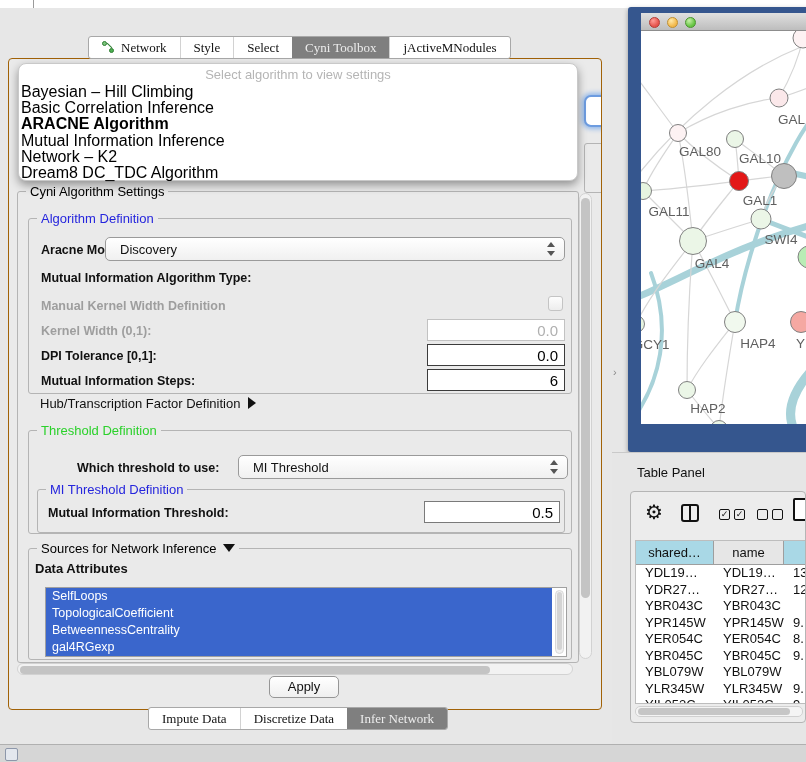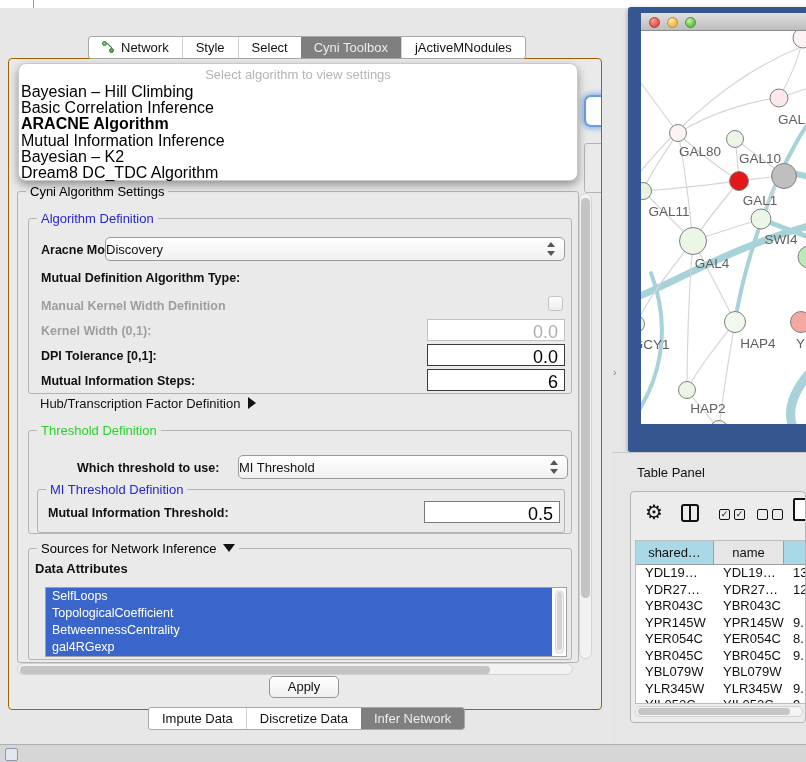--- a/index.html
+++ b/index.html
@@ -16,21 +16,21 @@
     background:linear-gradient(#f7f7f7,#d6d6d6); border-bottom:1px solid #9a9a9a; }
   .cp-title { position:absolute; left:8px; top:4px; font-size:13px; color:#111; }
   .float-ic { position:absolute; right:28px; top:6px; width:10px; height:10px; border:1.6px solid #222; border-radius:1px; }
   .close-ic { position:absolute; right:10px; top:3px; font-size:13px; font-weight:bold; color:#111; }
 
   .cp-inner { position:absolute; left:8px; top:50px; width:594px; height:652px;
     background:#eaeaea; border:1px solid #a16207; border-radius:4px; overflow:hidden; }
 
   
   .tabbar { position:absolute; left:88px; top:28px; height:23px; display:flex; z-index:20;
-    background:#fff; border:1px solid #a8a8a8; border-radius:3px; overflow:hidden; }
+    background:#fff; border:1px solid #a8a8a8; border-radius:3px; overflow:hidden;font-family:Liberation Serif, serif; }
   .tab { display:flex; align-items:center; padding:0 13px; font-size:13px; color:#111; border-left:1px solid #d2d2d2; cursor:default; white-space:nowrap; }
   .tab:first-child { border-left:none; }
   .tab.selected { background:#7f7f7f; color:#ededed; border-left:none; }
   .tab-icon { display:inline-block; width:14px; height:14px; margin-right:5px; position:relative; }
   .tab-icon i { position:absolute; width:5px; height:5px; border:1px solid #2e7d32; background:#7ac47a; border-radius:50%; }
   .tab-icon i:nth-child(1){ left:1px; top:1px; }
   .tab-icon i:nth-child(2){ left:7px; top:7px; background:#4caf50; }
   .tab-icon b { position:absolute; left:4px; top:4px; width:7px; height:1px; background:#2e7d32; transform:rotate(45deg); }
 
   
@@ -50,26 +50,26 @@
   .groupbox { position:absolute; border:1px solid #b4b4b4; border-radius:3px; }
   .legend { position:absolute; top:-8px; left:8px; padding:0 4px; font-size:13px; background:#eaeaea; white-space:nowrap; }
   .legend.blue { color:#2525dd; }
   .legend.green { color:#2bd12b; }
 
   .lbl { position:absolute; font-size:12.5px; font-weight:bold; color:#111; white-space:nowrap; }
   .lbl.disabled { color:#9e9e9e; }
 
   .combo { position:absolute; height:24px; background:linear-gradient(#ffffff,#f0f0f0);
     border:1px solid #9a9a9a; border-radius:5px; font-size:13px; color:#111; display:flex; align-items:center; }
-  .combo .ctext { flex:1; }
+  .combo .ctext { padding-left:14px; flex:1; }
   .stepper { width:16px; height:18px; margin-right:5px; position:relative; }
   .stepper:before { content:""; position:absolute; left:4px; top:2px; border-left:4px solid transparent; border-right:4px solid transparent; border-bottom:5px solid #555; }
   .stepper:after  { content:""; position:absolute; left:4px; bottom:2px; border-left:4px solid transparent; border-right:4px solid transparent; border-top:5px solid #555; }
 
-  .field { position:absolute; height:22px; background:#fff; font-size:18px; text-align:right; padding:2px 6px 0 0; color:#000; }
+  .field { position:absolute; height:22px; background:#fff; font-size:15px; text-align:right; padding:2px 6px 0 0; color:#000; }
   .field.dark { border:1.5px solid #3c3c3c; }
   .field.mid  { border:1px solid #7a7a7a; }
   .field.disabled { border:1px solid #c2c2c2; color:#b0b0b0; }
 
   .checkbox { position:absolute; width:15px; height:15px; border:1px solid #c4c4c4; border-radius:3px; background:linear-gradient(#fdfdfd,#ededed); }
 
   .arrow-right { display:inline-block; margin-left:8px; border-top:6px solid transparent; border-bottom:6px solid transparent; border-left:8px solid #111; vertical-align:-1px; }
   .arrow-down  { display:inline-block; margin-left:6px; border-left:6px solid transparent; border-right:6px solid transparent; border-top:8px solid #111; vertical-align:1px; }
 
   .attr-list { position:absolute; left:16px; top:38px; width:522px; height:70px; background:#fff; border:1px solid #a0a0a0; overflow:hidden; }
@@ -165,21 +165,21 @@
 
         <div class="groupbox" style="left:10px; top:26px; width:544px; height:176px;">
           <span class="legend blue">Algorithm Definition</span>
 
           <span class="lbl" style="left:12px; top:24px;">Aracne Mode:</span>
           <div class="combo" style="left:76px; top:18px; width:460px;">
             <span class="ctext">Discovery</span>
             <span class="stepper"></span>
           </div>
 
-          <span class="lbl" style="left:12px; top:52px;">Mutual Definition Algorithm Type:</span>
+          <span class="lbl" style="left:12px; top:52px;">Mutual Information Algorithm Type:</span>
 
           <span class="lbl disabled" style="left:12px; top:80px;">Manual Kernel Width Definition</span>
           <span class="checkbox" style="left:519px; top:77px;"></span>
 
           <span class="lbl disabled" style="left:12px; top:105px;">Kernel Width (0,1):</span>
           <span class="field disabled" style="left:398px; top:100px; width:138px;">0.0</span>
 
           <span class="lbl" style="left:12px; top:130px;">DPI Tolerance [0,1]:</span>
           <span class="field dark" style="left:398px; top:125px; width:138px;">0.0</span>
 
@@ -231,21 +231,21 @@
 
       <div class="apply-btn">Apply</div>
     </div>
 
     <div id="algo-dropdown">
       <div class="dd-header">Select algorithm to view settings</div>
     <div class="dd-item">Bayesian – Hill Climbing</div>
         <div class="dd-item">Basic Correlation Inference</div>
         <div class="dd-item bold">ARACNE Algorithm</div>
         <div class="dd-item">Mutual Information Inference</div>
-        <div class="dd-item">Bayesian – K2</div>
+        <div class="dd-item">Network – K2</div>
         <div class="dd-item">Dream8 DC_TDC Algorithm</div>
       </div>
 
     <div class="tabbar" id="bottom-tabs" style="left:148px; top:699px;">
         <div class="tab">
           <span>Impute Data</span>
         </div>
         <div class="tab">
           <span>Discretize Data</span>
         </div>

